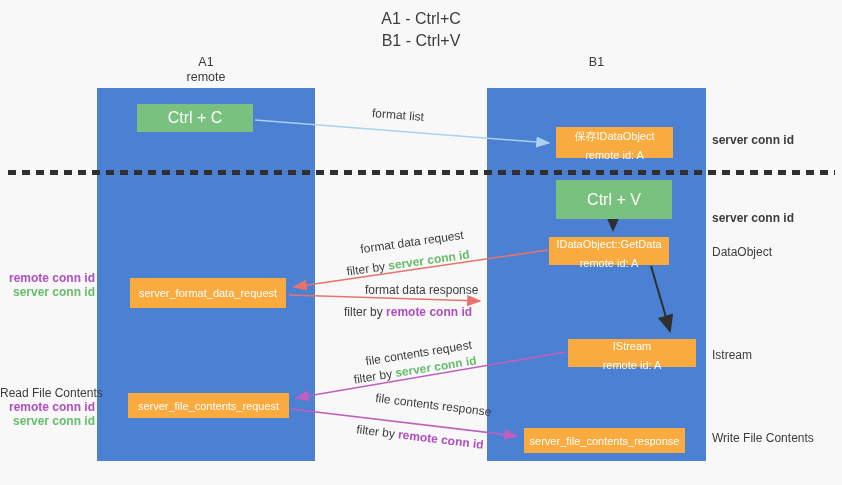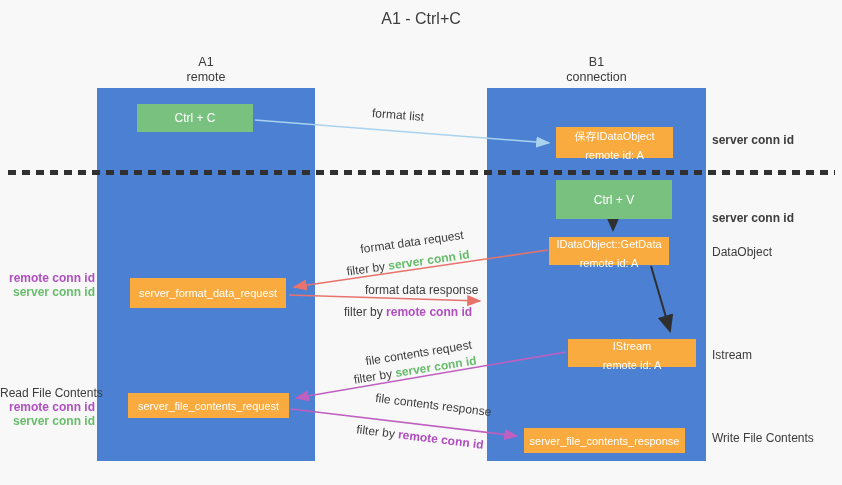--- a/index.html
+++ b/index.html
@@ -15,21 +15,21 @@
 
   .lane { position:absolute; top:88px; height:373px; background:#4b80d3; }
 
   .divider { position:absolute; top:170px; left:8px; width:827px; height:5px;
              background:repeating-linear-gradient(90deg,#303030 0 8px,transparent 8px 14px); z-index:3; }
 
   svg.arrows { position:absolute; left:0; top:0; z-index:4; pointer-events:none; }
 
   .box { position:absolute; z-index:5; color:#fff; display:flex; flex-direction:column;
          align-items:center; justify-content:center; text-align:center; }
-  .box.green { background:#79c17e; font-size:12px; }
+  .box.green { background:#79c17e; font-size:16px; }
   .box.orange { background:#f9ab40; font-size:11px; }
   .box .l2 { font-size:11px; line-height:13px;margin-top:6px; }
 
   .alabel { position:absolute; z-index:6; font-size:12px; color:#3d3d3d; white-space:nowrap; }
   .rot-up8 { transform:rotate(-8deg); }
   .rot-up9 { transform:rotate(-9deg); }
   .rot-dn5 { transform:rotate(4.5deg); }
   .rot-dn7 { transform:rotate(7deg); }
 
   .green-t { color:#67bd6b; font-weight:bold; }
@@ -41,29 +41,29 @@
                 font-size:12px; color:#3c3c3c; white-space:nowrap; }
   .blk { color:#3c3c3c; font-weight:normal; }
 </style>
 </head>
 <body>
 
 <div class="canvas">
 
   <div class="title">
     <div>A1 - Ctrl+C</div>
+    <div>B1 - Ctrl+V</div>
   </div>
 
   <div class="lane-header" style="left:97px;width:218px;">
     <div>A1</div>
     <div>remote</div>
   </div>
   <div class="lane-header" style="left:487px;width:219px;">
     <div>B1</div>
-    <div>connection</div>
   </div>
 
   <div class="lane" style="left:97px;width:218px;"></div>
   <div class="lane" style="left:487px;width:219px;"></div>
 
   <div class="divider"></div>
 
   <svg class="arrows" width="842" height="485" viewBox="0 0 842 485">
     <defs>
       <marker id="m-blue" markerWidth="10" markerHeight="8" refX="8" refY="3.5" orient="auto">

